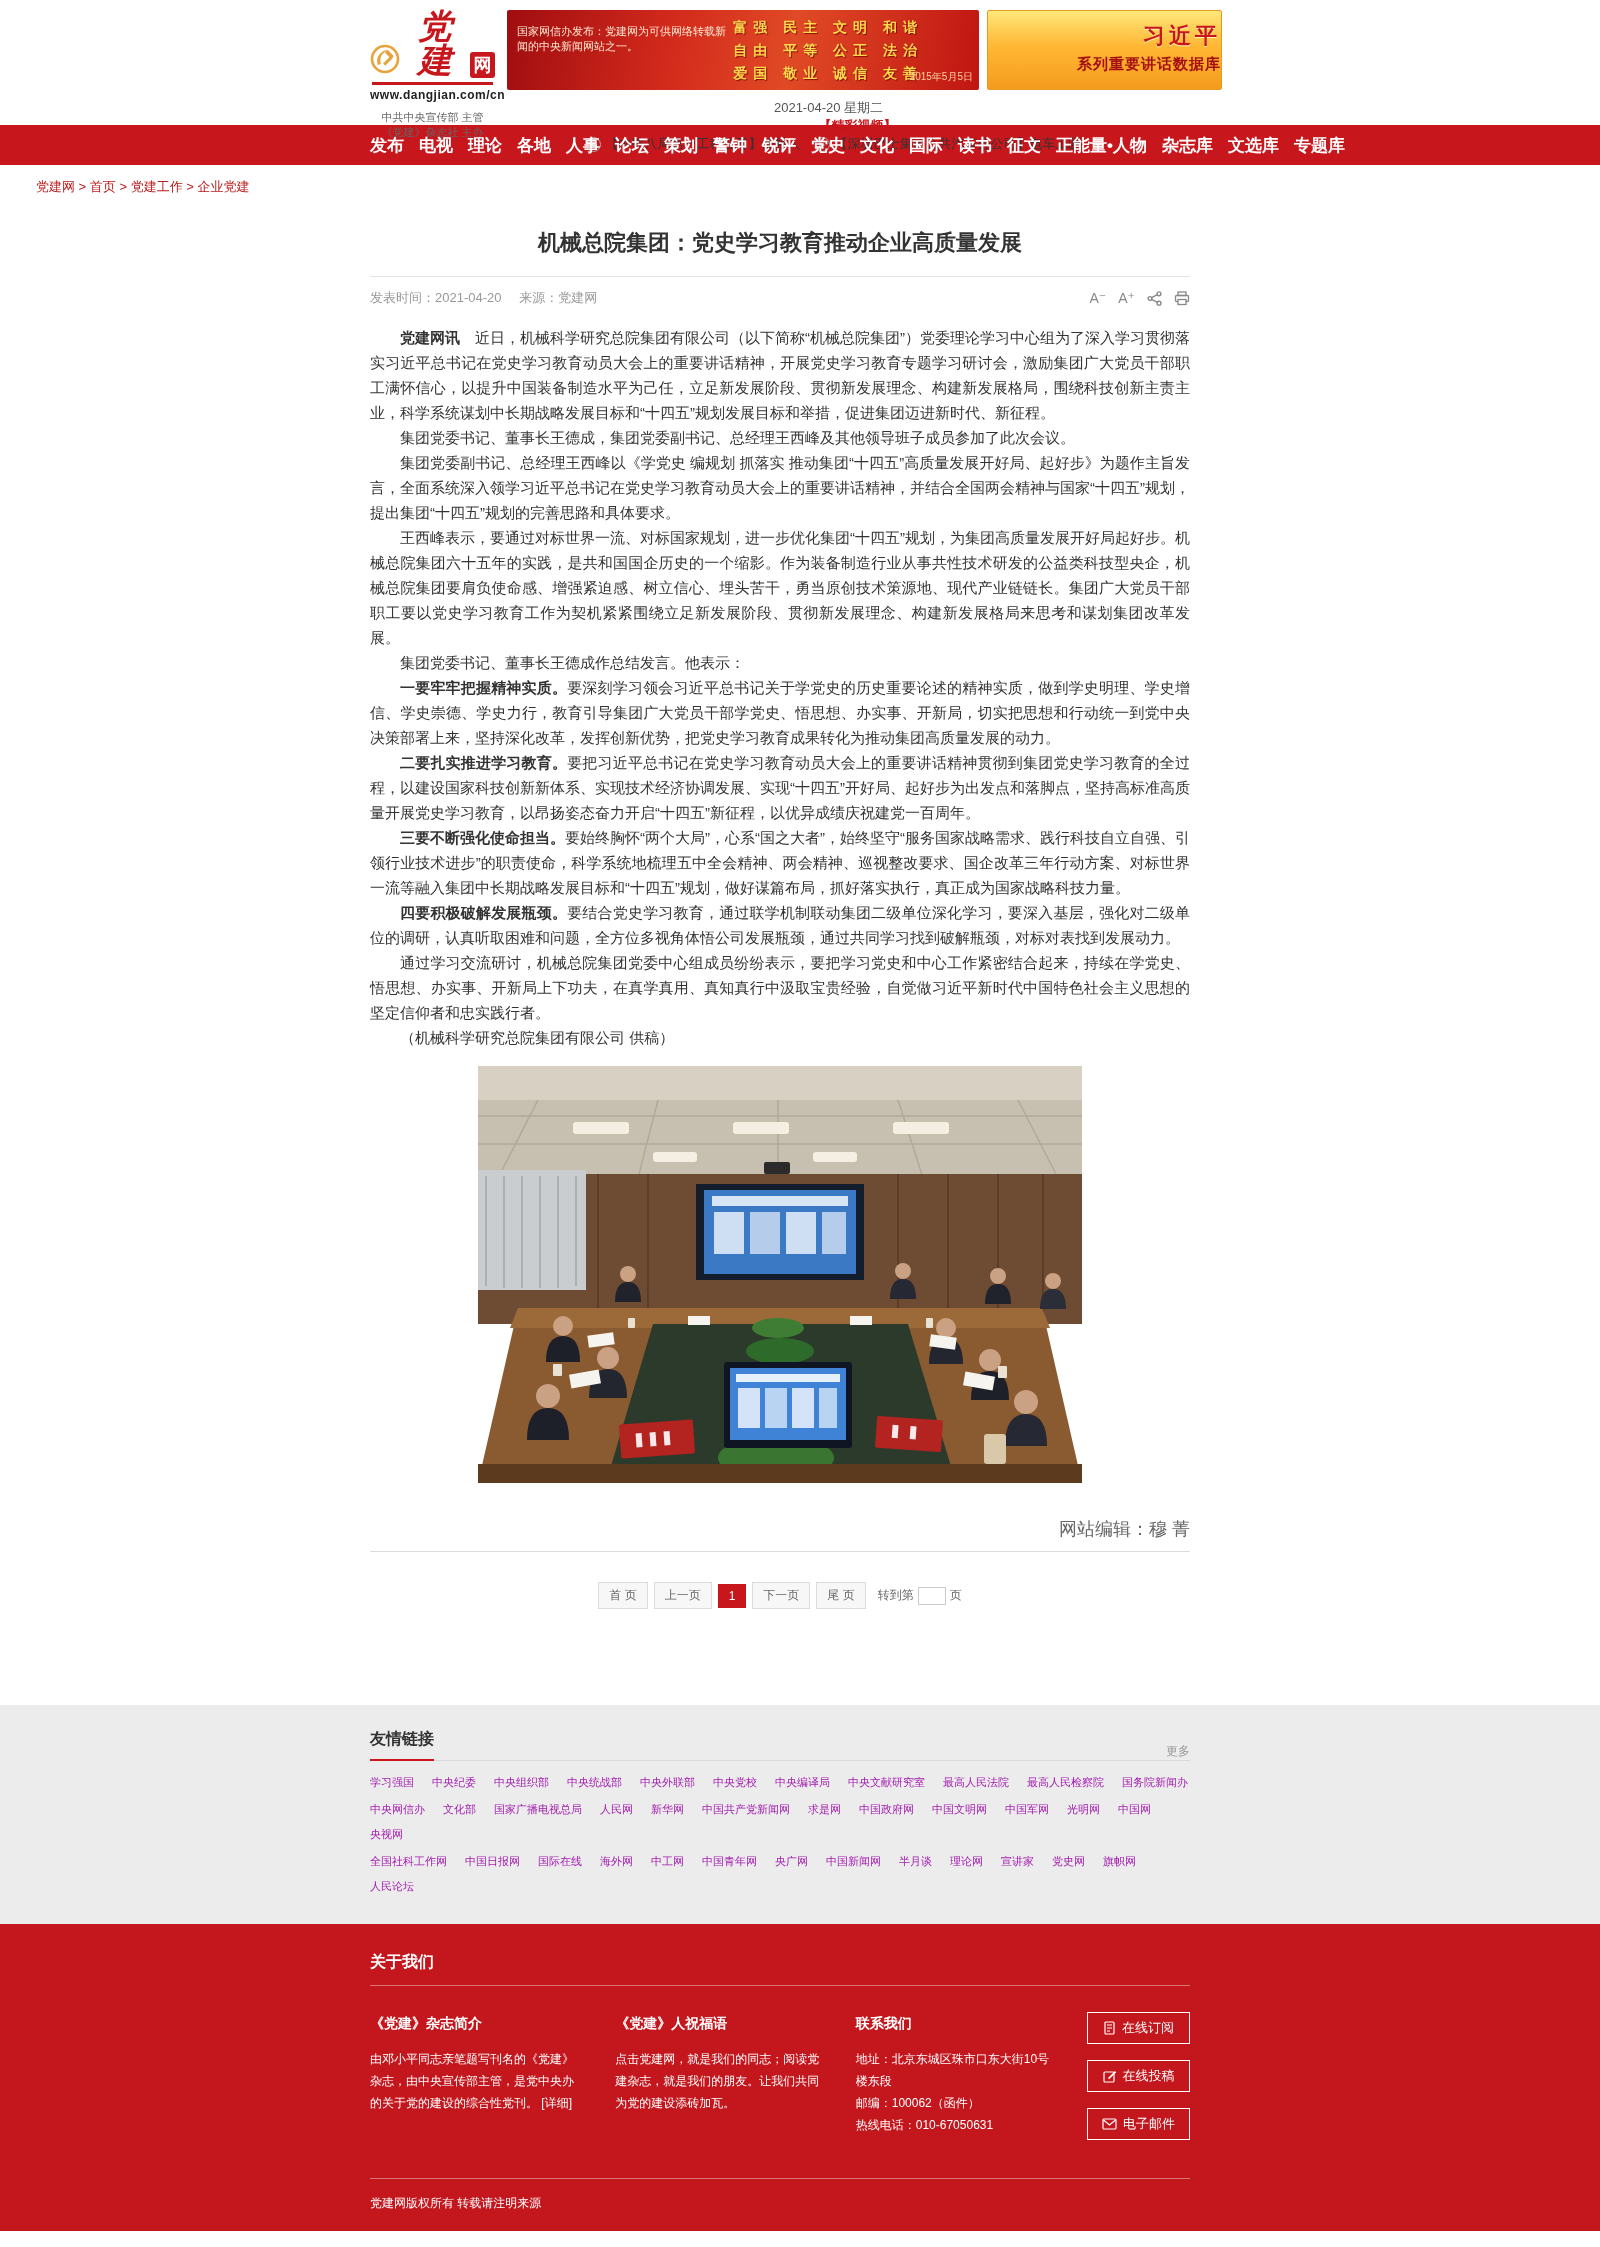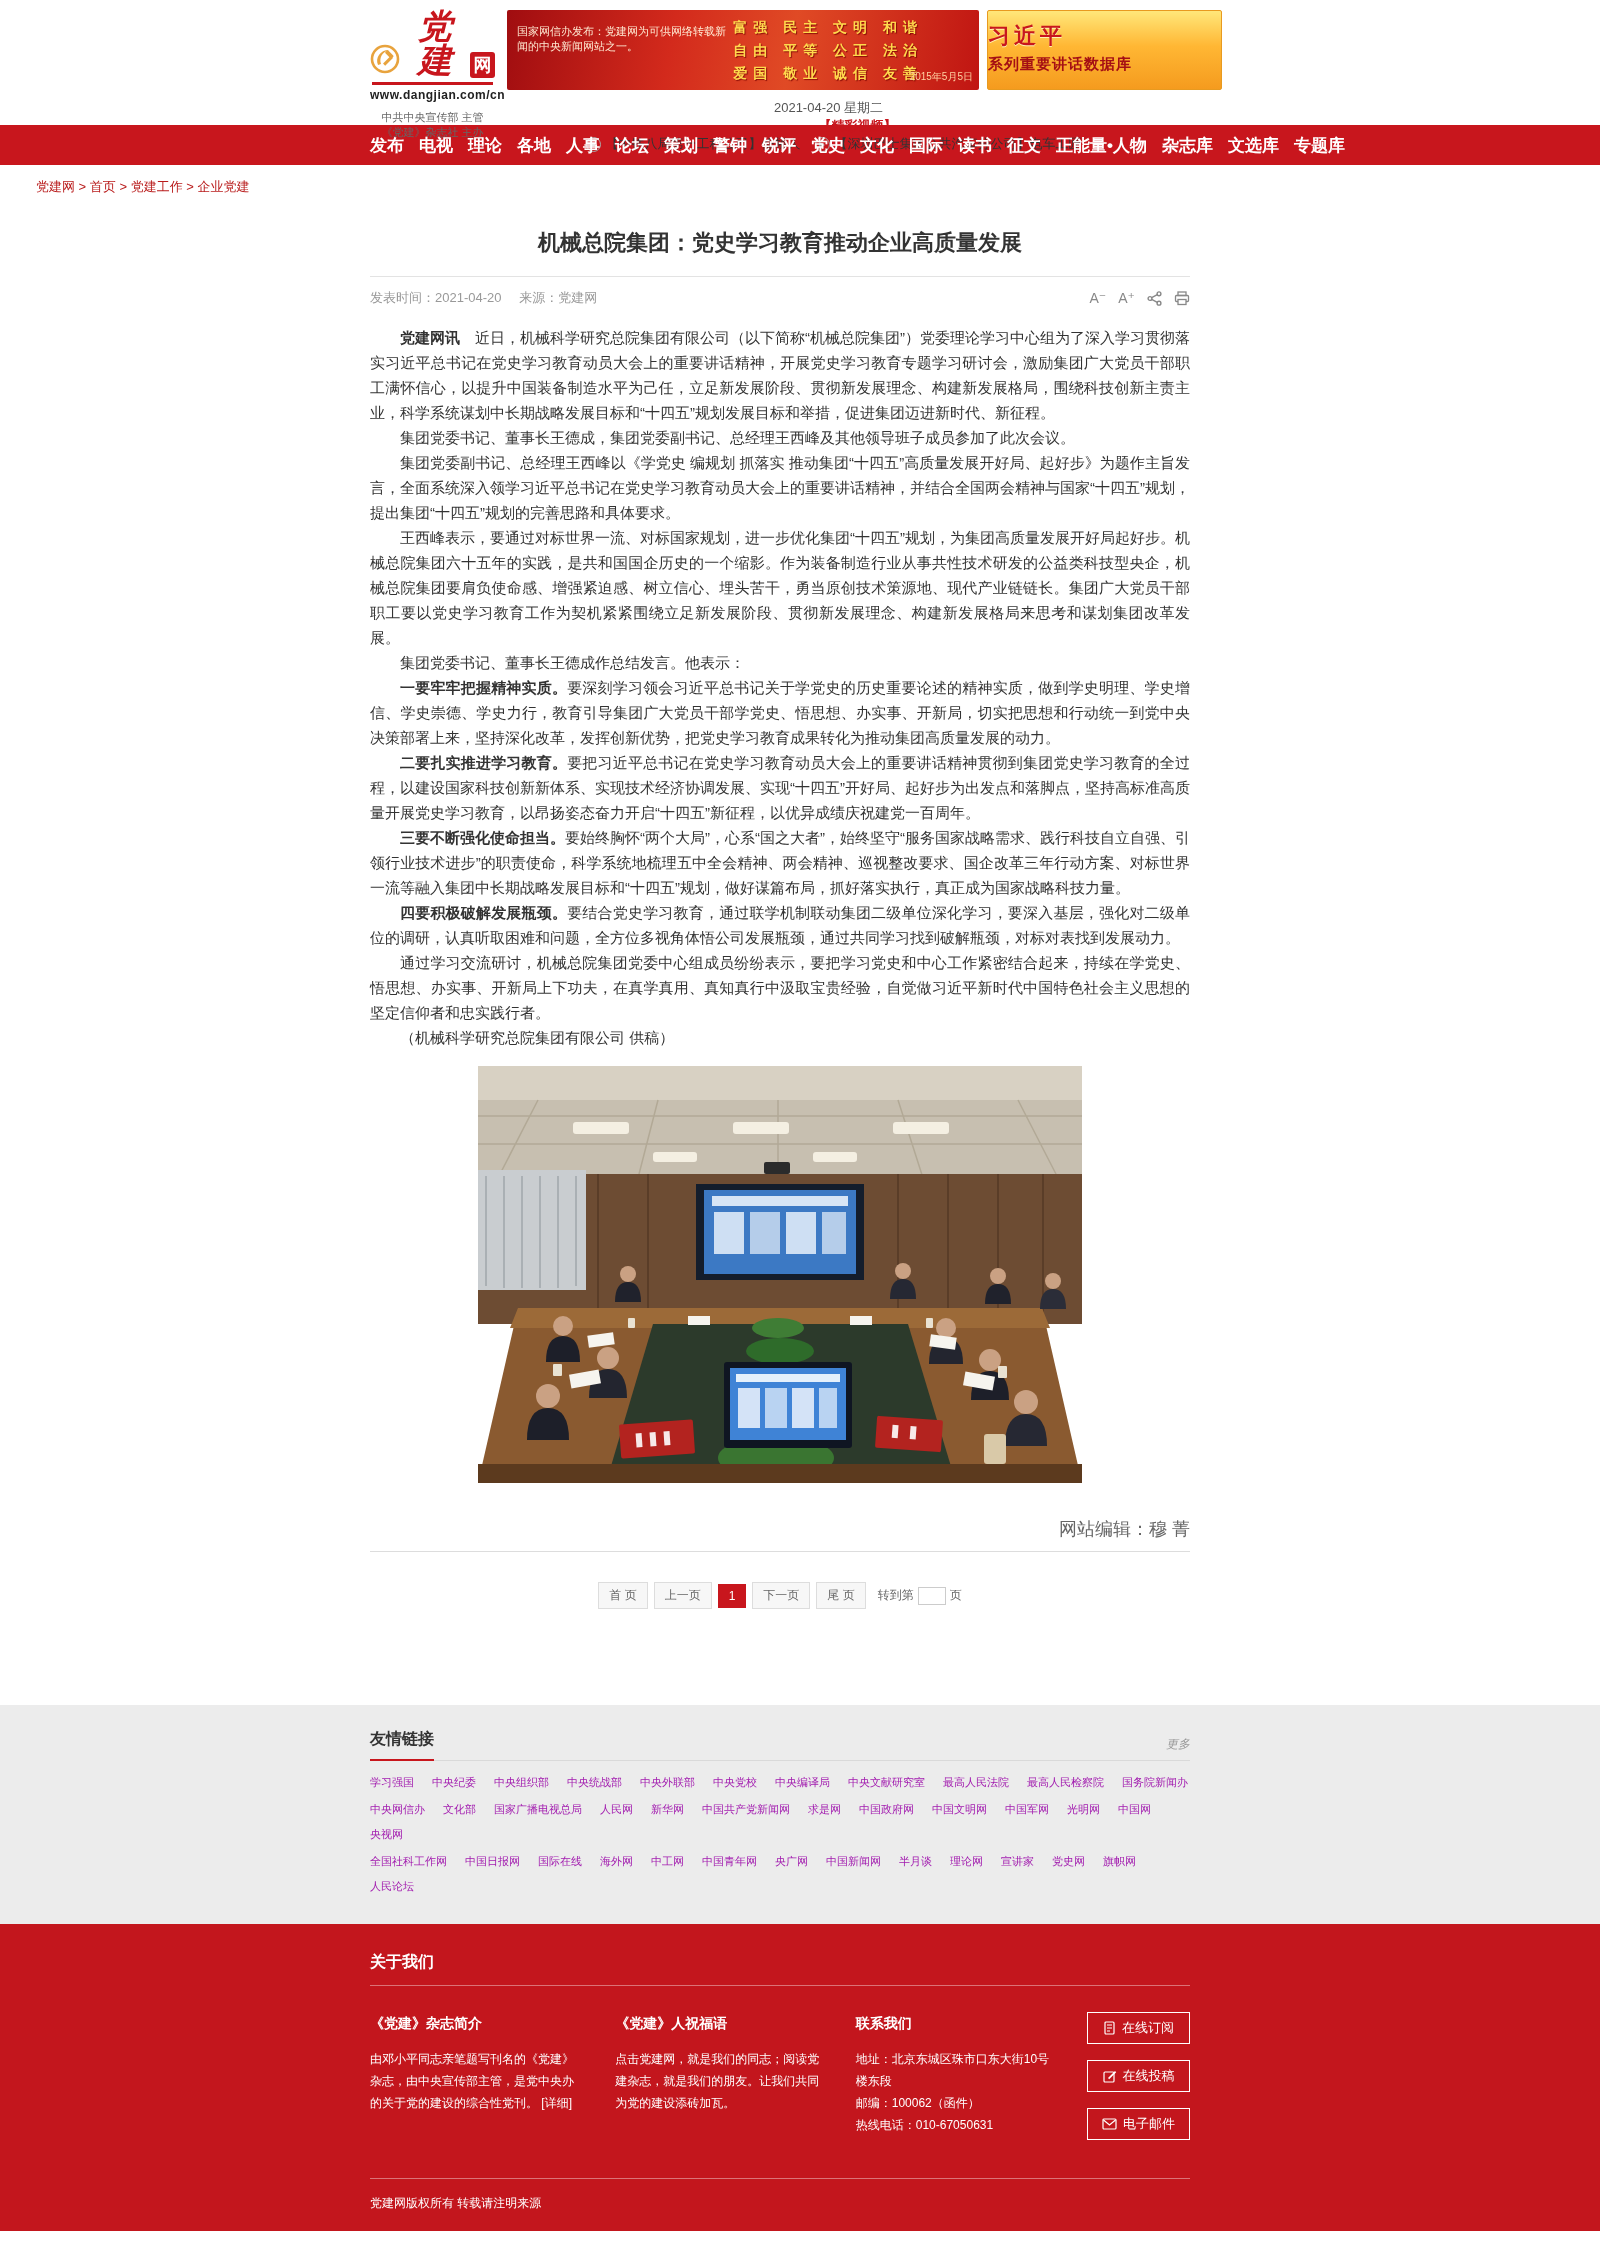--- a/index.html
+++ b/index.html
@@ -21,21 +21,21 @@
   .logo-underline { height:3px; background:#c8161d; margin:4px 2px 3px; }
   .logo-url { font-size:12px; font-weight:bold; color:#222; letter-spacing:.5px; }
   .sponsor { margin-top:8px; font-size:11px; color:#666; line-height:15px; }
   .banners { flex:1; margin-left:12px; }
   .banner-row { display:flex; gap:8px; }
   .banner-values { position:relative; width:472px; height:80px; border-radius:2px; overflow:hidden;
     background:linear-gradient(100deg,#a00d10 0%,#d32a1c 35%,#e04a25 60%,#c01512 100%); }
   .banner-values .notice { position:absolute; left:10px; top:14px; width:210px; color:#ffe9d2; font-size:11px; line-height:15px; }
   .banner-values .values { position:absolute; right:56px; top:6px; text-align:right; color:#ffd94d; font-weight:bold; font-size:14px; line-height:23px; letter-spacing:6px; text-shadow:1px 1px 1px rgba(120,0,0,.8); }
   .banner-values .bdate { position:absolute; right:6px; bottom:6px; color:#ffd1a3; font-size:10px; }
-  .banner-xi { width:235px; height:80px; border-radius:2px; overflow:hidden; text-align:left;
+  .banner-xi { width:235px; height:80px; border-radius:2px; overflow:hidden; text-align:right;
     background:linear-gradient(180deg,#ffe77a 0%,#ffb734 45%,#f59b1e 100%); border:1px solid #e89a20; }
   .banner-xi .xi-line1 { margin-top:10px; font-size:22px; font-weight:bold; color:#c8161d; letter-spacing:4px; text-shadow:0 1px 0 #fff3b0; }
   .banner-xi .xi-line2 { margin-top:4px; font-size:15px; font-weight:bold; color:#a50f14; letter-spacing:1px; }
   .ticker-row { display:flex; align-items:center; margin-top:9px; margin-left:-72px; font-size:13px; color:#555;flex-direction:column; }
   .ticker-date { color:#555; }
   .ticker-label { color:#c8161d; font-weight:bold; margin-left:58px; }
   .ticker-items { display:flex; align-items:center; margin-left:10px; gap:14px; }
   .ticker-item { display:flex; align-items:center; gap:5px; color:#333; }
   .play-icon { width:15px; height:15px; border:1px solid #aaa; border-radius:50%; color:#999; font-size:8px; line-height:13px; text-align:center; display:inline-block; }
 
@@ -67,21 +67,21 @@
   .pagination { margin-top:30px; display:flex; justify-content:center; align-items:center; gap:6px; font-size:12px; color:#666; }
   .page-btn { border:1px solid #ddd; background:#f7f7f7; padding:4px 10px; cursor:pointer; white-space:nowrap; }
   .page-btn.active { background:#c8161d; border-color:#c8161d; color:#fff; }
   .goto { display:flex; align-items:center; gap:4px; margin-left:6px; }
   .goto input { width:28px; height:18px; border:1px solid #ccc; background:#fff; }
 
   
   .friend-band { margin-top:96px; background:#ececec; padding:24px 0 30px; }
   .fl-head { position:relative; border-bottom:1px solid #d9d9d9; padding-bottom:9px; }
   .fl-title { display:inline-block; font-size:16px; font-weight:bold; color:#333; padding-bottom:9px; border-bottom:2px solid #c8161d; margin-bottom:-10px; }
-  .fl-more { position:absolute; right:0; top:7px; font-size:12px; color:#999; cursor:pointer;font-style:italic; }
+  .fl-more { position:absolute; right:0; top:14px; font-size:12px; color:#999; cursor:pointer; }
   .fl-rows { margin-top:14px; }
   .fl-row { display:flex; flex-wrap:wrap; gap:10px 18px; font-size:11px; color:#a21caf; margin-top:12px; }
   .fl-row span { cursor:pointer; white-space:nowrap; }
 
   
   .footer-band { background:#c3161d; margin-top:0; padding:28px 0 0; color:#fff; }
   .about-title { font-size:16px; font-weight:bold; border-bottom:1px solid rgba(255,255,255,.4); padding-bottom:12px; }
   .footer-cols { display:flex; margin-top:26px; gap:34px; }
   .f-col h4 { font-size:14px; font-weight:bold; margin-bottom:14px; }
   .f-col { font-size:12px; line-height:22px; }

